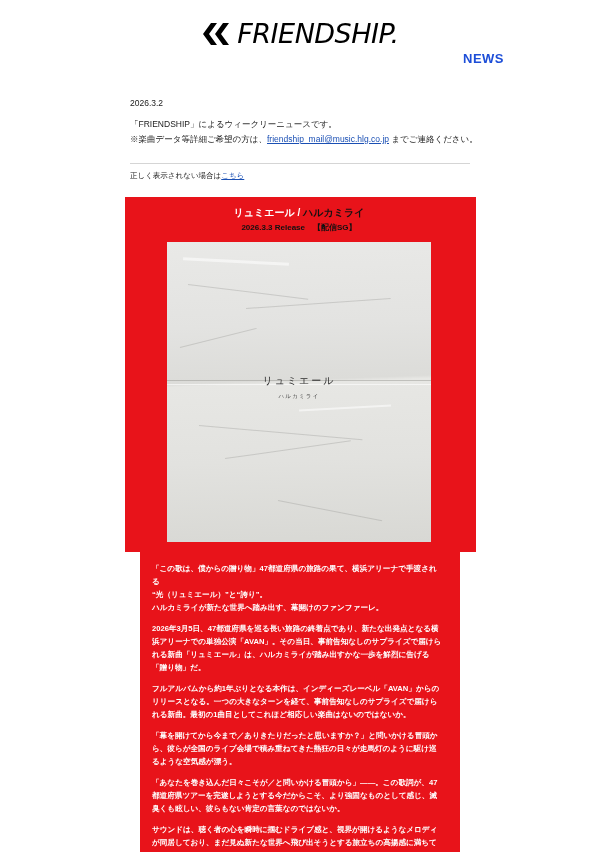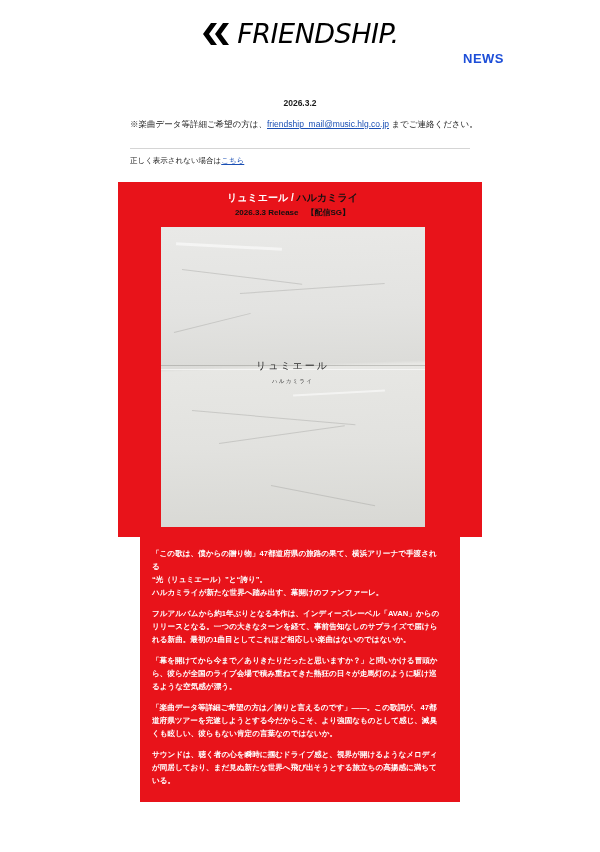--- a/index.html
+++ b/index.html
@@ -52,23 +52,22 @@
 
   
   .intro {
     margin: 22px 0 0 130px;
     width: 340px;
     font-size: 8.5px;
     line-height: 1.75;
     color: #1a1a1a;
   }
   .intro .date {
-    font-weight: 700;
+    font-weight: 400;
     margin-bottom: 6px;
-    text-align: center;
   }
   .intro .line {
     white-space: nowrap;
   }
   .intro a.mail {
     color: #1a4fb4;
     text-decoration: underline;
   }
 
   .divider {
@@ -87,21 +86,21 @@
     color: #1a4fb4;
     text-decoration: underline;
     text-align: center;
   }
 
   
   .panel {
     margin: 16px auto 0 auto;
     width: 349px;
     background: #e8131a;
-    padding: 0 15px 10px 0;
+    padding: 0 2px 10px 0;
   }
   .panel-title {
     text-align: center;
     padding: 9px 0 2px 0;
     font-size: 10px;
     font-weight: 700;
     color: #ffffff;
   }
   .panel-title .slash {
     color: #ffffff;
@@ -201,20 +200,21 @@
         <polygon points="14,15 22,4 28,4 20,15 28,26 22,26" fill="#000"></polygon>
       </svg>
     </span>
     <span class="logo-text">FRIENDSHIP.</span>
   </div>
   <div class="news-label">NEWS</div>
 </div>
 
 <div class="intro">
   <div class="date">2026.3.2</div>
+  <div class="line">「FRIENDSHIP」によるウィークリーニュースです。</div>
   <div class="line">
     <span>※楽曲データ等詳細ご希望の方は、</span><a class="mail" href="#">friendship_mail@music.hlg.co.jp</a><span> までご連絡ください。</span>
   </div>
 </div>
 
 <div class="divider"></div>
 
 <div class="fallback">
   <span>正しく表示されない場合は</span><a href="#">こちら</a>
 </div>
@@ -238,18 +238,19 @@
     <div class="scuff" style="left:50%; top:55%; width:35%; height:2px; transform:rotate(-3deg);"></div>
     <div class="art-title">リュミエール</div>
     <div class="art-sub">ハルカミライ</div>
   </div>
 </div>
 
 <div class="copy">
   <p style="white-space:pre-line;">「この歌は、僕からの贈り物」47都道府県の旅路の果て、横浜アリーナで手渡される
 “光（リュミエール）”と“誇り”。
 ハルカミライが新たな世界へ踏み出す、幕開けのファンファーレ。</p>
+  <p>2026年3月5日、47都道府県を巡る長い旅路の終着点であり、新たな出発点となる横浜アリーナでの単独公演「AVAN」。その当日、事前告知なしのサプライズで届けられる新曲「リュミエール」は、ハルカミライが踏み出すかな一歩を鮮烈に告げる「贈り物」だ。</p>
   <p>フルアルバムから約1年ぶりとなる本作は、インディーズレーベル「AVAN」からのリリースとなる。一つの大きなターンを経て、事前告知なしのサプライズで届けられる新曲。最初の1曲目としてこれほど相応しい楽曲はないのではないか。</p>
   <p>「幕を開けてから今まで／ありきたりだったと思いますか？」と問いかける冒頭から、彼らが全国のライブ会場で積み重ねてきた熱狂の日々が走馬灯のように駆け巡るような空気感が漂う。</p>
-  <p>「楽曲データ等詳細ご希望の方は／誇りと言えるのです」——。この歌詞が、47都道府県ツアーを完遂しようとする今だからこそ、より強固なものとして感じ、滅臭くも眩しい、彼らもない肯定の言葉なのではないか。</p>
+  <p>「あなたを巻き込んだ日々こそが／と問いかける冒頭から」——。この歌詞が、47都道府県ツアーを完遂しようとする今だからこそ、より強固なものとして感じ、滅臭くも眩しい、彼らもない肯定の言葉なのではないか。</p>
   <p>サウンドは、聴く者の心を瞬時に掴むドライブ感と、視界が開けるようなメロディが同居しており、まだ見ぬ新たな世界へ飛び出そうとする旅立ちの高揚感に満ちている。</p>
 
 </div>
 
 </body></html>

